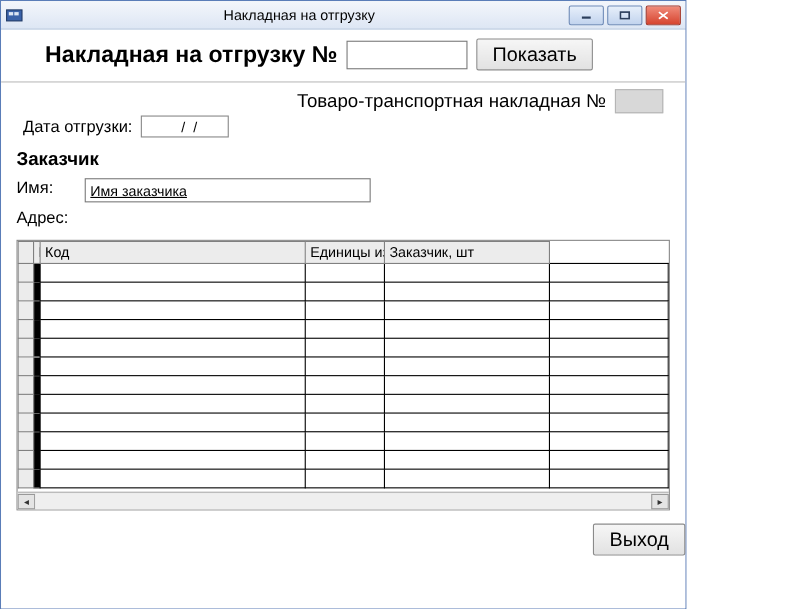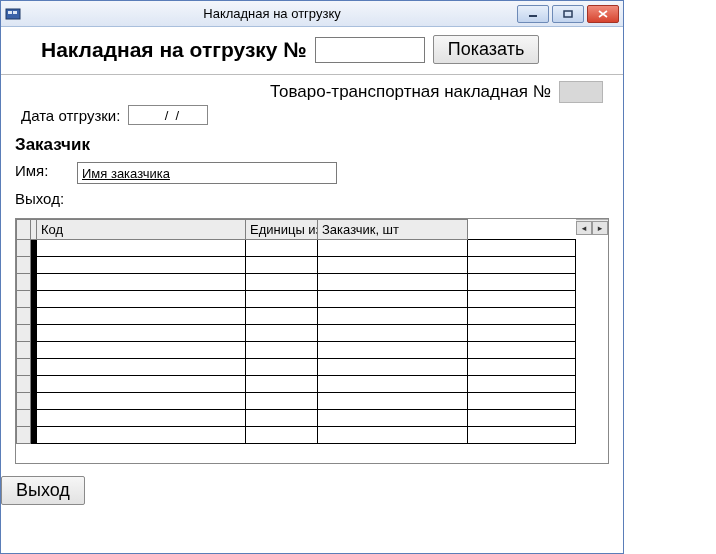--- a/index.html
+++ b/index.html
@@ -144,21 +144,21 @@
     font-size: 13px;
     padding: 0 4px;
     background:#fff;
     text-decoration:underline;
   }
   .grid-wrap {
     margin: 8px 14px 4px 14px;
     border: 1px solid #888;
     height: 246px;
     display: flex;
-    flex-direction: row;
+    flex-direction: column;
     background:#fff;
   }
   .grid-scroll {
     flex:1;
     overflow:hidden;
     position:relative;
   }
   table.grid {
     border-collapse: collapse;
     width: 100%;
@@ -204,21 +204,21 @@
     display:flex;
     align-items:center;
   }
   .hscroll .sbtn{
     width:16px;height:14px;background:#e4e4e4;border:1px solid #999;
     display:flex;align-items:center;justify-content:center;font-size:9px;color:#333;
   }
   .hscroll .strack{flex:1;background:#efefef;height:14px;}
   .footer {
     display: flex;
-    justify-content: flex-start;
+    justify-content: flex-end;
     padding: 8px 0 10px 0;
   }
 </style>
 </head>
 <body>
 
 <div class="window">
   <div class="titlebar">
     <span class="app-icon">
       <svg width="16" height="16" viewBox="0 0 16 16">
@@ -269,21 +269,21 @@
     </div>
 
     <div class="section-title">Заказчик</div>
 
     <div class="field-row">
       <label>Имя:</label>
       <input type="text" value="Имя заказчика" style="">
     </div>
 
     <div class="field-row">
-      <label>Выход:</label>
+      <label>Адрес:</label>
     </div>
 
     <div class="grid-wrap">
       <div class="grid-scroll">
         <table class="grid">
           <colgroup>
             <col class="c-rowhead">
               <col class="c-marker">
               <col class="c-name">
               <col class="c-code">

